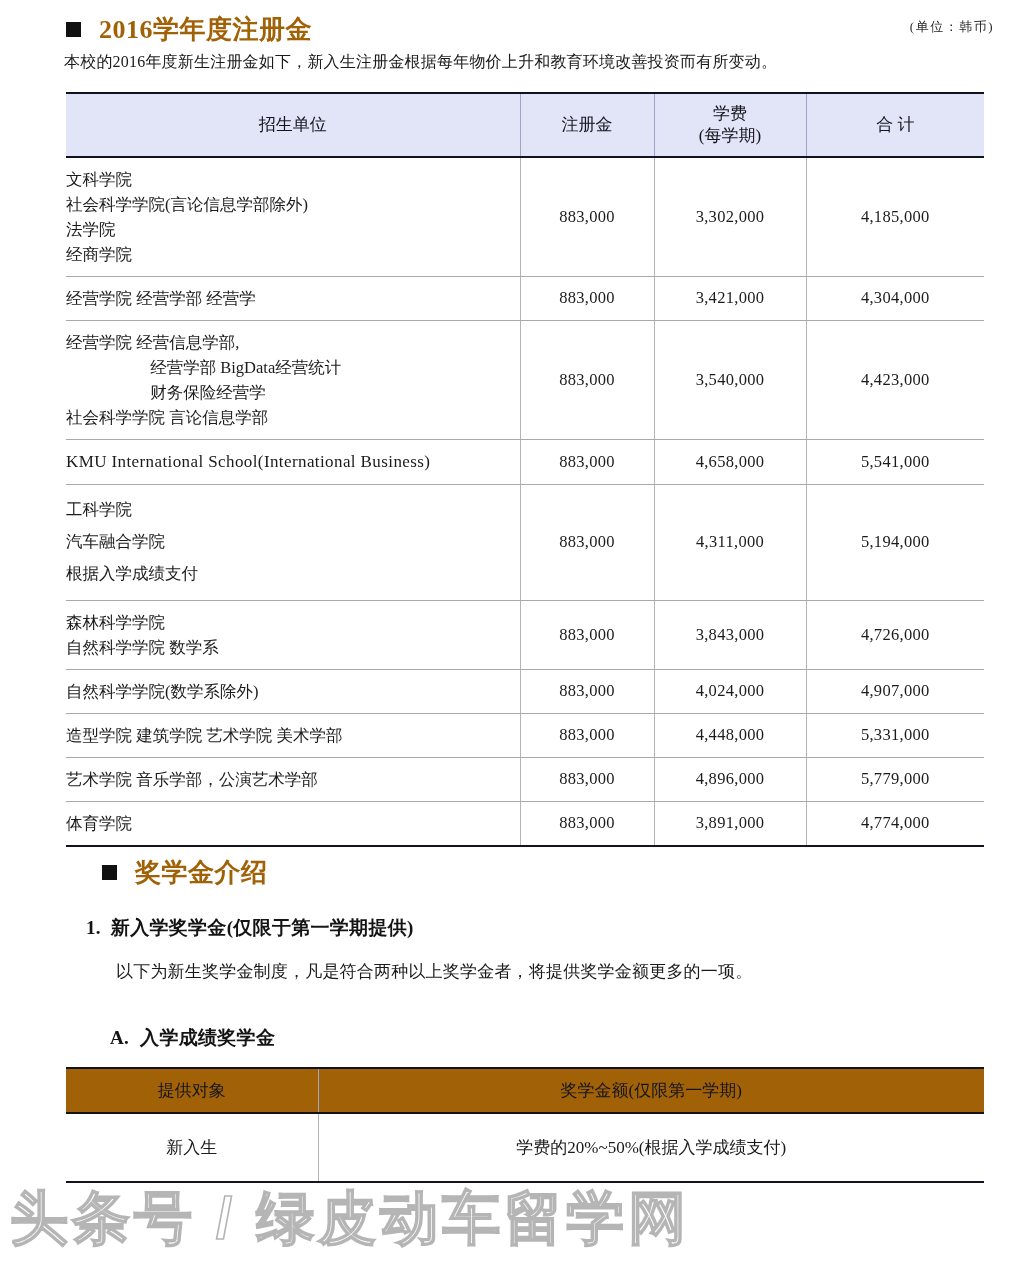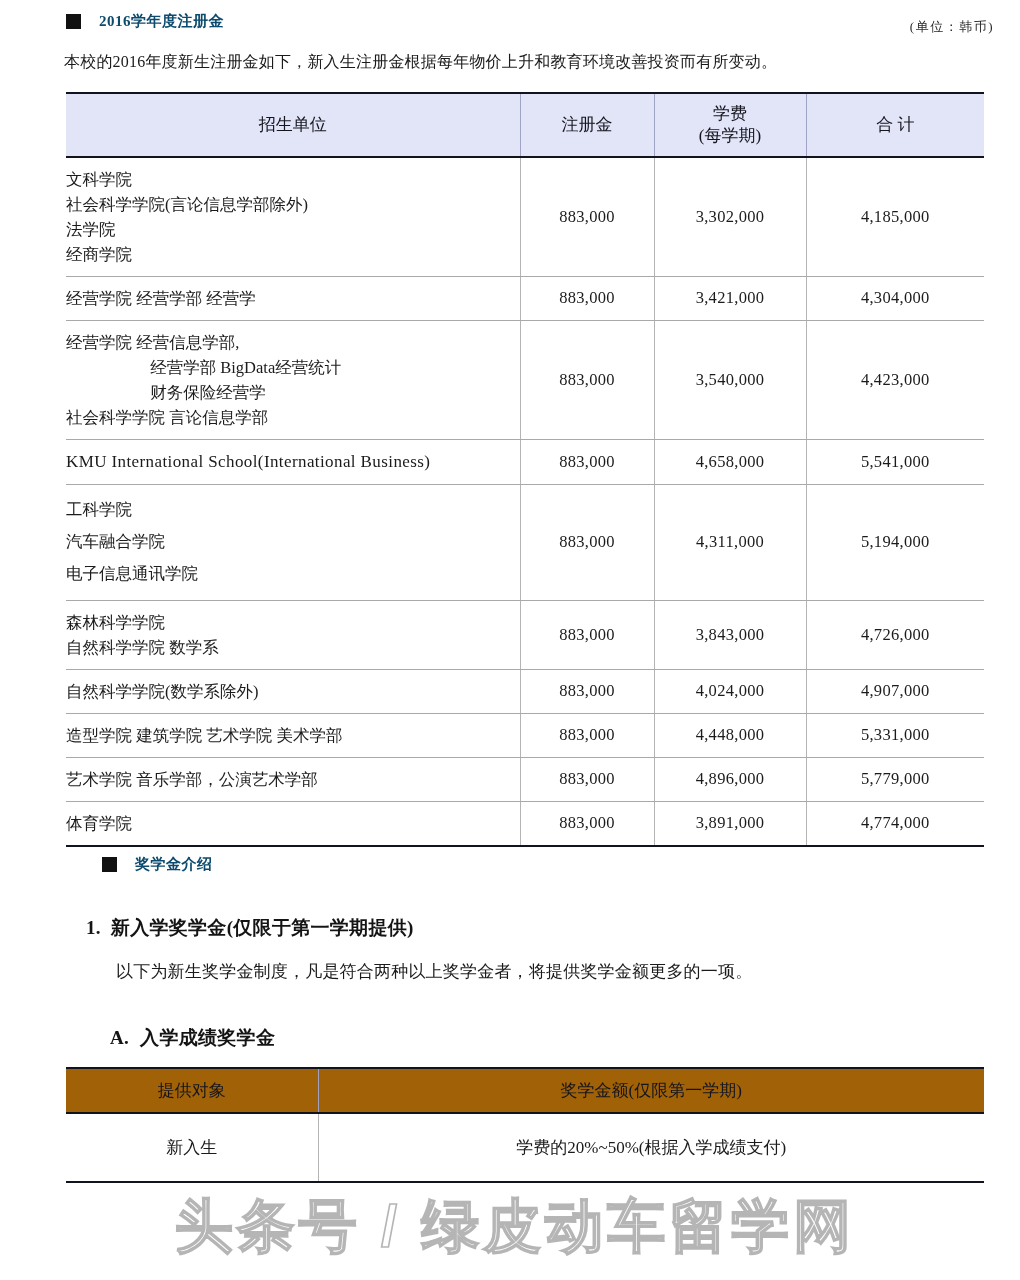--- a/index.html
+++ b/index.html
@@ -33,24 +33,24 @@
   }
   .sec-head .bullet {
     width: 15px;
     height: 15px;
     background: #111111;
     display: inline-block;
     margin-right: 18px;
     flex: 0 0 auto;
   }
   .sec-head .sec-title {
-    font-size: 15px;
+    font-size: 26px;
     font-weight: 600;
     letter-spacing: 0.5px;
-    color: #0c4a6e;
+    color: #a16207;
     white-space: nowrap;
   }
 
   #head-fee   { left: 66px; top: 12px; }
   #head-schol { left: 66px; top: 855px; padding-left: 36px; }
 
   .unit-note {
     position: absolute;
     right: 26px;
     top: 18px;
@@ -206,22 +206,22 @@
     color: #1b1b1b;
     font-size: 17px;
   }
   table.schol-table tbody td:first-child { border-left: none; }
 
   
   .watermark {
     position: absolute;
     left: 0;
     right: 0;
-    bottom: 14px;
-    text-align: center;
+    bottom: 22px;
+    text-align: left;
     font-size: 58px;
     font-weight: 700;
     letter-spacing: 4px;
     color: rgba(255,255,255,0.0);
     -webkit-text-stroke: 1.6px rgba(120,120,120,0.55);
     font-family: "Liberation Sans", "DejaVu Sans", sans-serif;
     white-space: nowrap;
     user-select: none;
     padding-left: 10px;
   }
@@ -295,21 +295,21 @@
               <span class="unit-line latin">KMU  International  School(International  Business)</span>
             </td>
             <td class="num-cell">883,000</td>
             <td class="num-cell">4,658,000</td>
             <td class="num-cell">5,541,000</td>
           </tr>
           <tr>
             <td class="unit-cell">
               <span class="unit-line loose">工科学院</span>
               <span class="unit-line loose">汽车融合学院</span>
-              <span class="unit-line loose">电子信息通讯学院</span>
+              <span class="unit-line loose">根据入学成绩支付</span>
             </td>
             <td class="num-cell">883,000</td>
             <td class="num-cell">4,311,000</td>
             <td class="num-cell">5,194,000</td>
           </tr>
           <tr>
             <td class="unit-cell">
               <span class="unit-line">森林科学学院</span>
               <span class="unit-line">自然科学学院  数学系</span>
             </td>

